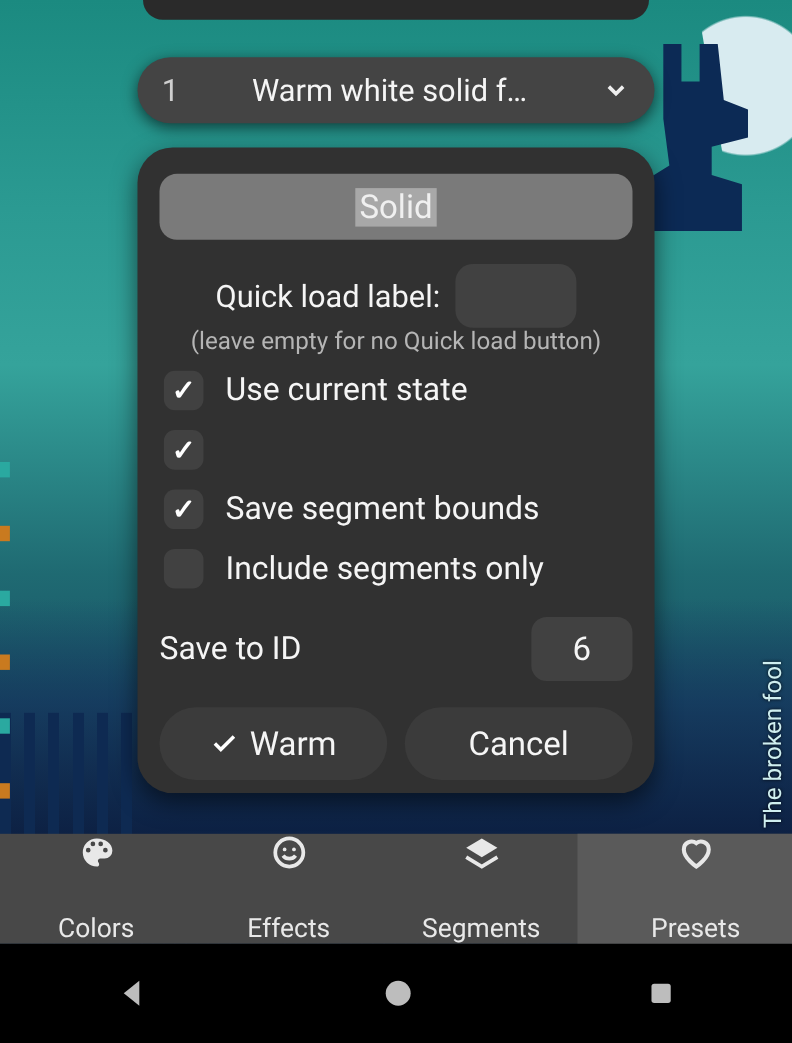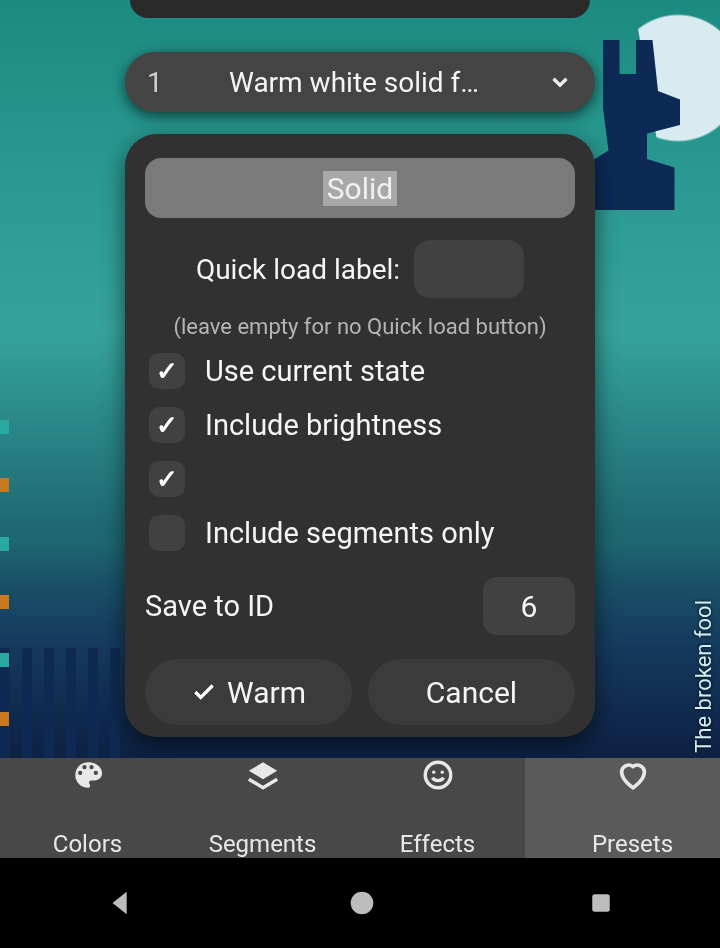--- a/index.html
+++ b/index.html
@@ -141,21 +141,21 @@
     }
     .ql-input {
       width: 110px; height: 58px;
       background: var(--bg-input);
       border-radius: 16px;
     }
     .hint {
       text-align: center;
       color: var(--text-dim);
       font-size: 22px;
-      margin-top: 16px;
+      margin-top: 0;
     }
     .checks {
       margin-top: 14px;
       display: flex; flex-direction: column; gap: 18px;
     }
     .check-row {
       display: flex; align-items: center; gap: 20px;
       font-size: 29px;
       padding-left: 4px;
     }
@@ -280,24 +280,24 @@
   </div>
   <div class="hint">(leave empty for no Quick load button)</div>
 
   <div class="checks">
     <div class="check-row">
       <div class="check on"></div>
       <span>Use current state</span>
     </div>
     <div class="check-row">
       <div class="check on"></div>
-      <span>Include brightness</span>
     </div>
     <div class="check-row">
       <div class="check on"></div>
+      <span>Save segment bounds</span>
     </div>
     <div class="check-row">
       <div class="check"></div>
       <span>Include segments only</span>
     </div>
   </div>
 
   <div class="saveid-row">
     <span>Save to ID</span>
     <div class="id-box">6</div>
@@ -319,40 +319,40 @@
 </div>
 
 <div class="tabbar">
   <div class="tab">
     <span class="icon">
       <svg viewBox="0 0 24 24" fill="#e8e8e8">
           <path d="M12 3a9 9 0 0 0 0 18c1 0 1.5-.7 1.5-1.5 0-.4-.2-.8-.4-1.1-.3-.3-.4-.7-.4-1.1 0-.8.7-1.5 1.5-1.5H17a5 5 0 0 0 5-5c0-4.4-4.5-7.8-10-7.8zM6.5 12A1.5 1.5 0 1 1 8 10.5 1.5 1.5 0 0 1 6.5 12zm3-4A1.5 1.5 0 1 1 11 6.5 1.5 1.5 0 0 1 9.5 8zm5 0A1.5 1.5 0 1 1 16 6.5 1.5 1.5 0 0 1 14.5 8zm3 4A1.5 1.5 0 1 1 19 10.5 1.5 1.5 0 0 1 17.5 12z"></path>
         </svg>
     </span>
     <span>Colors</span>
-  </div>
-  <div class="tab">
-    <span class="icon">
-      <svg viewBox="0 0 24 24" fill="#e8e8e8">
-          <path d="M12 3 2 9l10 6 10-6z"></path>
-          <path d="M2 15l10 6 10-6" fill="none" stroke="#e8e8e8" stroke-width="2.4"></path>
-        </svg>
-    </span>
-    <span>Segments</span>
   </div>
   <div class="tab">
     <span class="icon">
       <svg viewBox="0 0 24 24" fill="none" stroke="#e8e8e8" stroke-width="2.4">
           <circle cx="12" cy="12" r="9"></circle>
           <path d="M8 14s1.5 2 4 2 4-2 4-2"></path>
           <circle cx="9" cy="10" r="1.2" fill="#e8e8e8" stroke="none"></circle>
           <circle cx="15" cy="10" r="1.2" fill="#e8e8e8" stroke="none"></circle>
         </svg>
     </span>
     <span>Effects</span>
+  </div>
+  <div class="tab">
+    <span class="icon">
+      <svg viewBox="0 0 24 24" fill="#e8e8e8">
+          <path d="M12 3 2 9l10 6 10-6z"></path>
+          <path d="M2 15l10 6 10-6" fill="none" stroke="#e8e8e8" stroke-width="2.4"></path>
+        </svg>
+    </span>
+    <span>Segments</span>
   </div>
   <div class="tab active">
     <span class="icon">
       <svg viewBox="0 0 24 24" fill="none" stroke="#e8e8e8" stroke-width="2.6">
           <path d="M12 21s-8-5.3-8-11a5 5 0 0 1 8-4 5 5 0 0 1 8 4c0 5.7-8 11-8 11z"></path>
         </svg>
     </span>
     <span>Presets</span>
   </div>
 </div>

